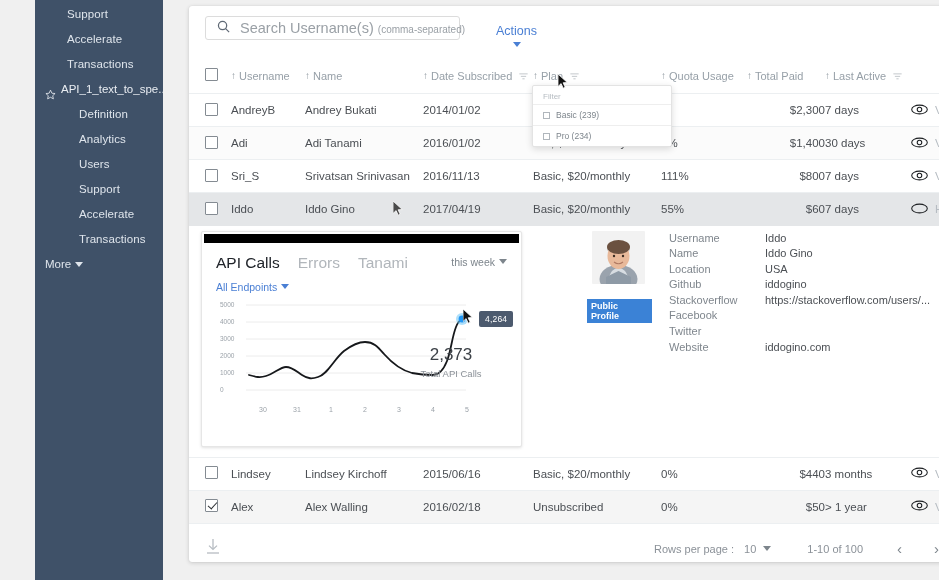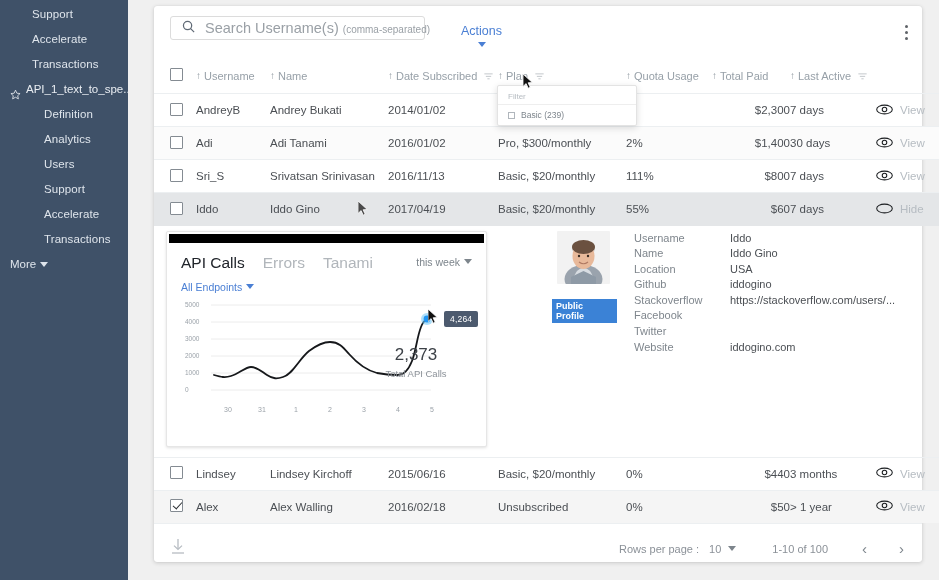--- a/index.html
+++ b/index.html
@@ -12,20 +12,21 @@
   .app { position: relative; width: 939px; height: 580px; display: flex; }
 
   
   .sidebar {
     width: 128px; height: 580px;
     background: #3f5168;
     flex: 0 0 128px;
     padding-top: 2px;
     color: #e9edf2;
     font-size: 11.5px;
+    margin-left: 35px;
   }
   .nav-item {
     height: 25px; line-height: 25px;
     padding-left: 32px;
     white-space: nowrap;
     color: #dfe5ec;
     letter-spacing: .1px;
   }
   .nav-item.sub { padding-left: 44px; }
   .nav-api {
@@ -621,20 +622,24 @@
           </span>
         </div>
       </div>
 
       <div class="filter-pop">
         <div class="ftitle">Filter</div>
         <div class="fopt">
           <span class="fbox"></span>
           <span>Basic (239)</span>
         </div>
+        <div class="fopt">
+          <span class="fbox"></span>
+          <span>Pro (234)</span>
+        </div>
       </div>
 
       <span style="position:absolute;left:369px;top:68px;z-index:60">
         <svg width="11" height="15" viewBox="0 0 11 15">
             <polygon points="0,0 0,12.5 3.1,9.6 5.2,14.2 7.2,13.2 5.1,8.8 9.3,8.5" fill="#111" stroke="#fff" stroke-width="0.8"></polygon>
           </svg>
       </span>
 
       <span style="position:absolute;left:204px;top:195px;z-index:60">
         <svg width="11" height="15" viewBox="0 0 11 15">

